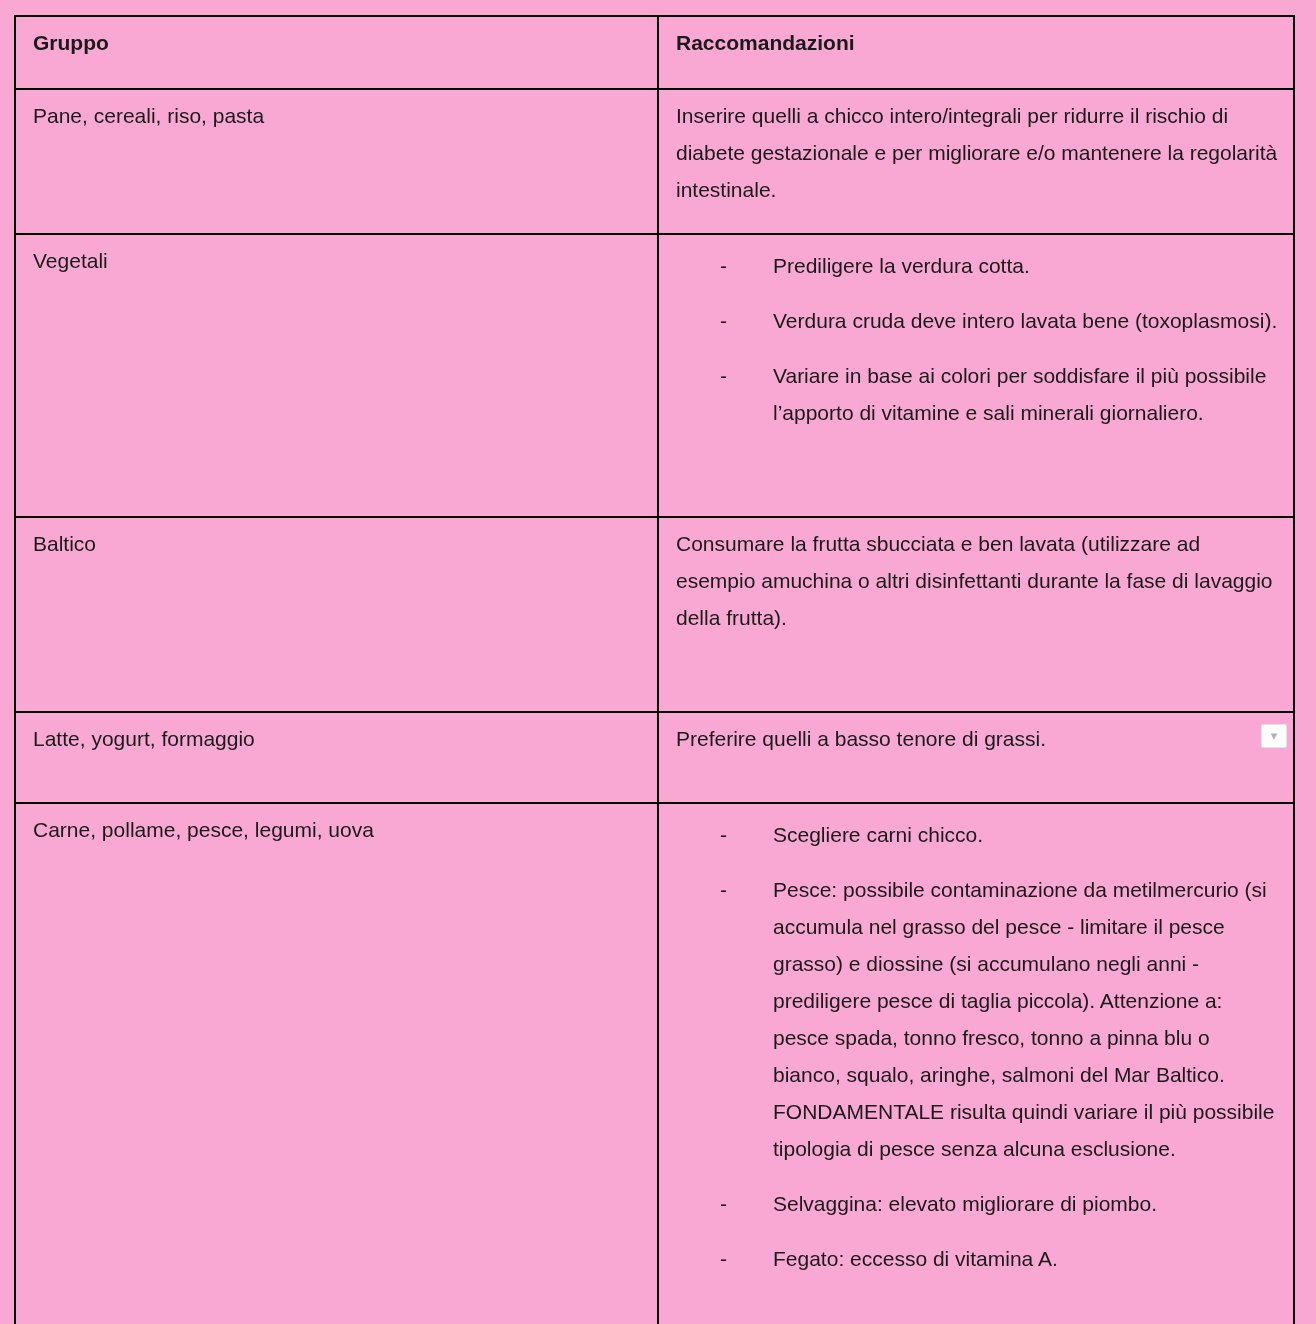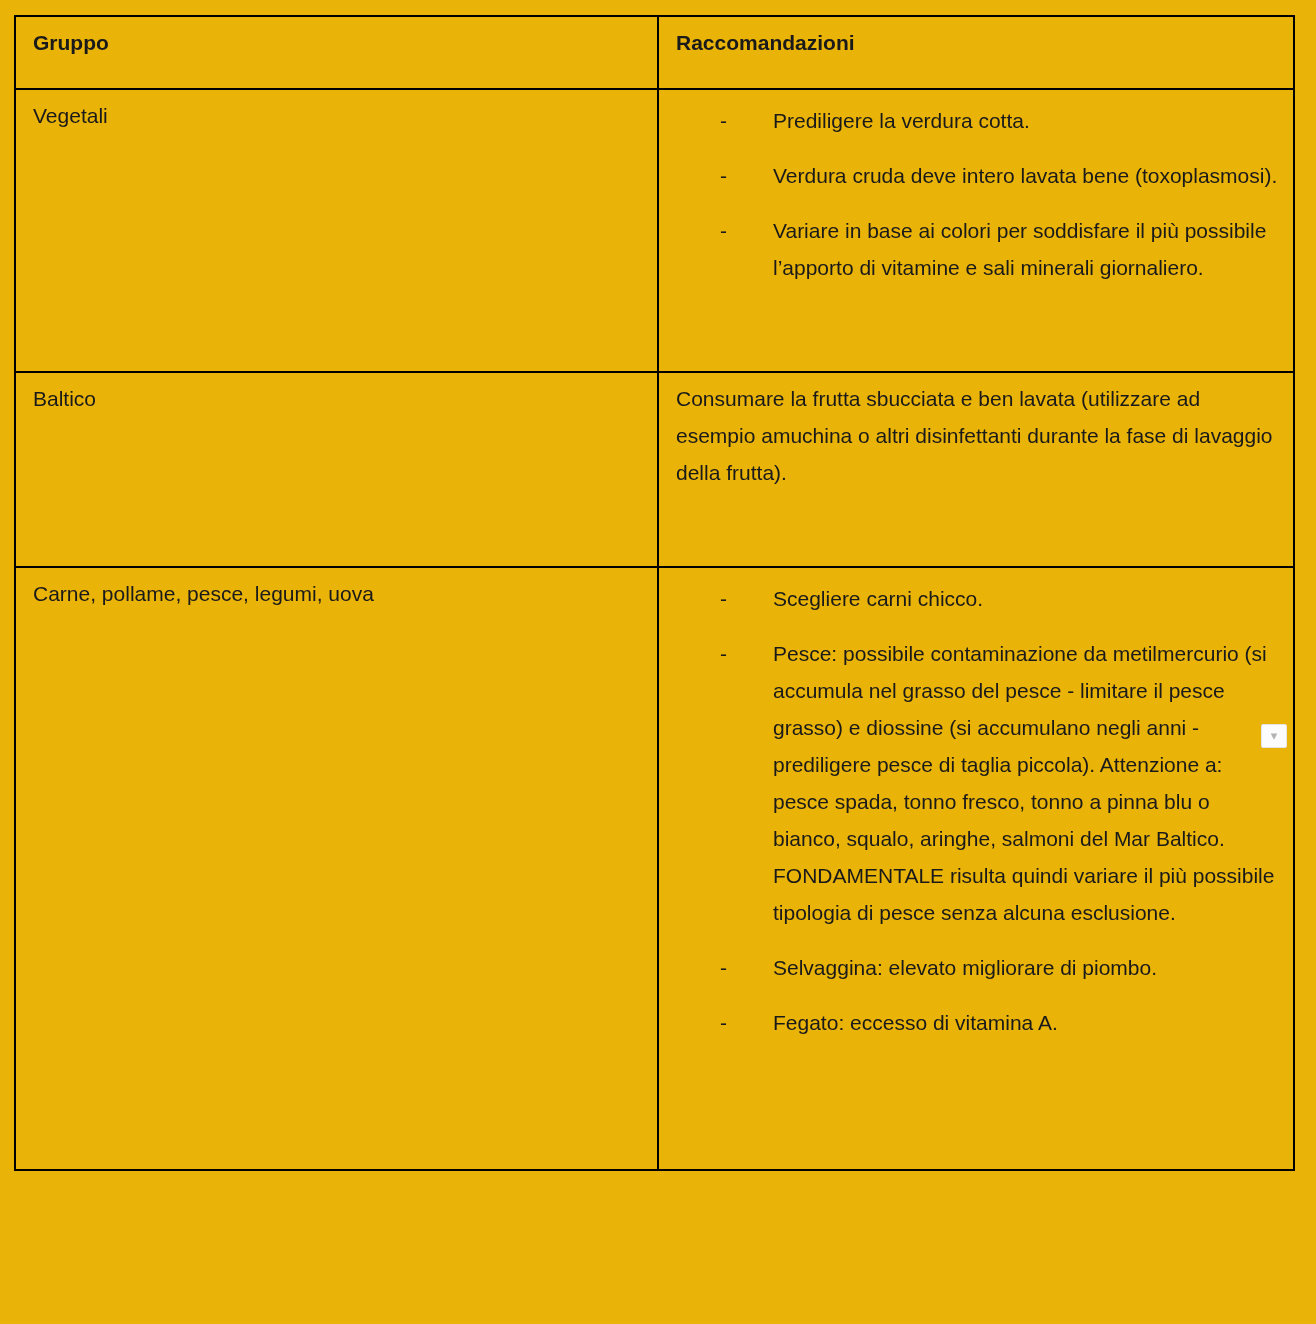--- a/index.html
+++ b/index.html
@@ -4,21 +4,21 @@
 <style>
   html, body {
     margin: 0;
     padding: 0;
     background: #ffffff;
   }
   .page {
     position: relative;
     width: 1316px;
     height: 1324px;
-    background: #eab308;
+    background: #f9a8d4;
     font-family: "Liberation Sans", sans-serif;
     color: #1a1a1a;
   }
   table.doc-table {
     position: absolute;
     left: 14px;
     top: 15px;
     width: 1279px;
     border-collapse: collapse;
     table-layout: fixed;
@@ -97,20 +97,24 @@
       <col class="col-gruppo">
       <col class="col-racc">
     </colgroup>
 
     <tbody>
         <tr class="row-header">
       <th>Gruppo</th>
       <th class="racc-cell">Raccomandazioni</th>
     </tr>
 
+    <tr class="row-pane">
+      <td>Pane, cereali, riso, pasta</td>
+      <td class="racc-cell">Inserire quelli a chicco intero/integrali per ridurre il rischio di diabete gestazionale e per migliorare e/o mantenere la regolarità intestinale.</td>
+    </tr>
 
     <tr class="row-vegetali">
       <td>Vegetali</td>
       <td class="racc-cell">
         <div class="bullet-list">
           <div class="bullet-item">
             <span class="bullet-marker">-</span>
             <span class="bullet-text">Prediligere la verdura cotta.</span>
           </div>
           <div class="bullet-item">
@@ -123,20 +127,24 @@
           </div>
         </div>
       </td>
     </tr>
 
     <tr class="row-frutta">
       <td>Baltico</td>
       <td class="racc-cell">Consumare la frutta sbucciata e ben lavata (utilizzare ad esempio amuchina o altri disinfettanti durante la fase di lavaggio della frutta).</td>
     </tr>
 
+    <tr class="row-latte">
+      <td>Latte, yogurt, formaggio</td>
+      <td class="racc-cell">Preferire quelli a basso tenore di grassi.</td>
+    </tr>
 
     <tr class="row-carne">
       <td>Carne, pollame, pesce, legumi, uova</td>
       <td class="racc-cell">
         <div class="bullet-list">
           <div class="bullet-item">
             <span class="bullet-marker">-</span>
             <span class="bullet-text">Scegliere carni chicco.</span>
           </div>
           <div class="bullet-item">

